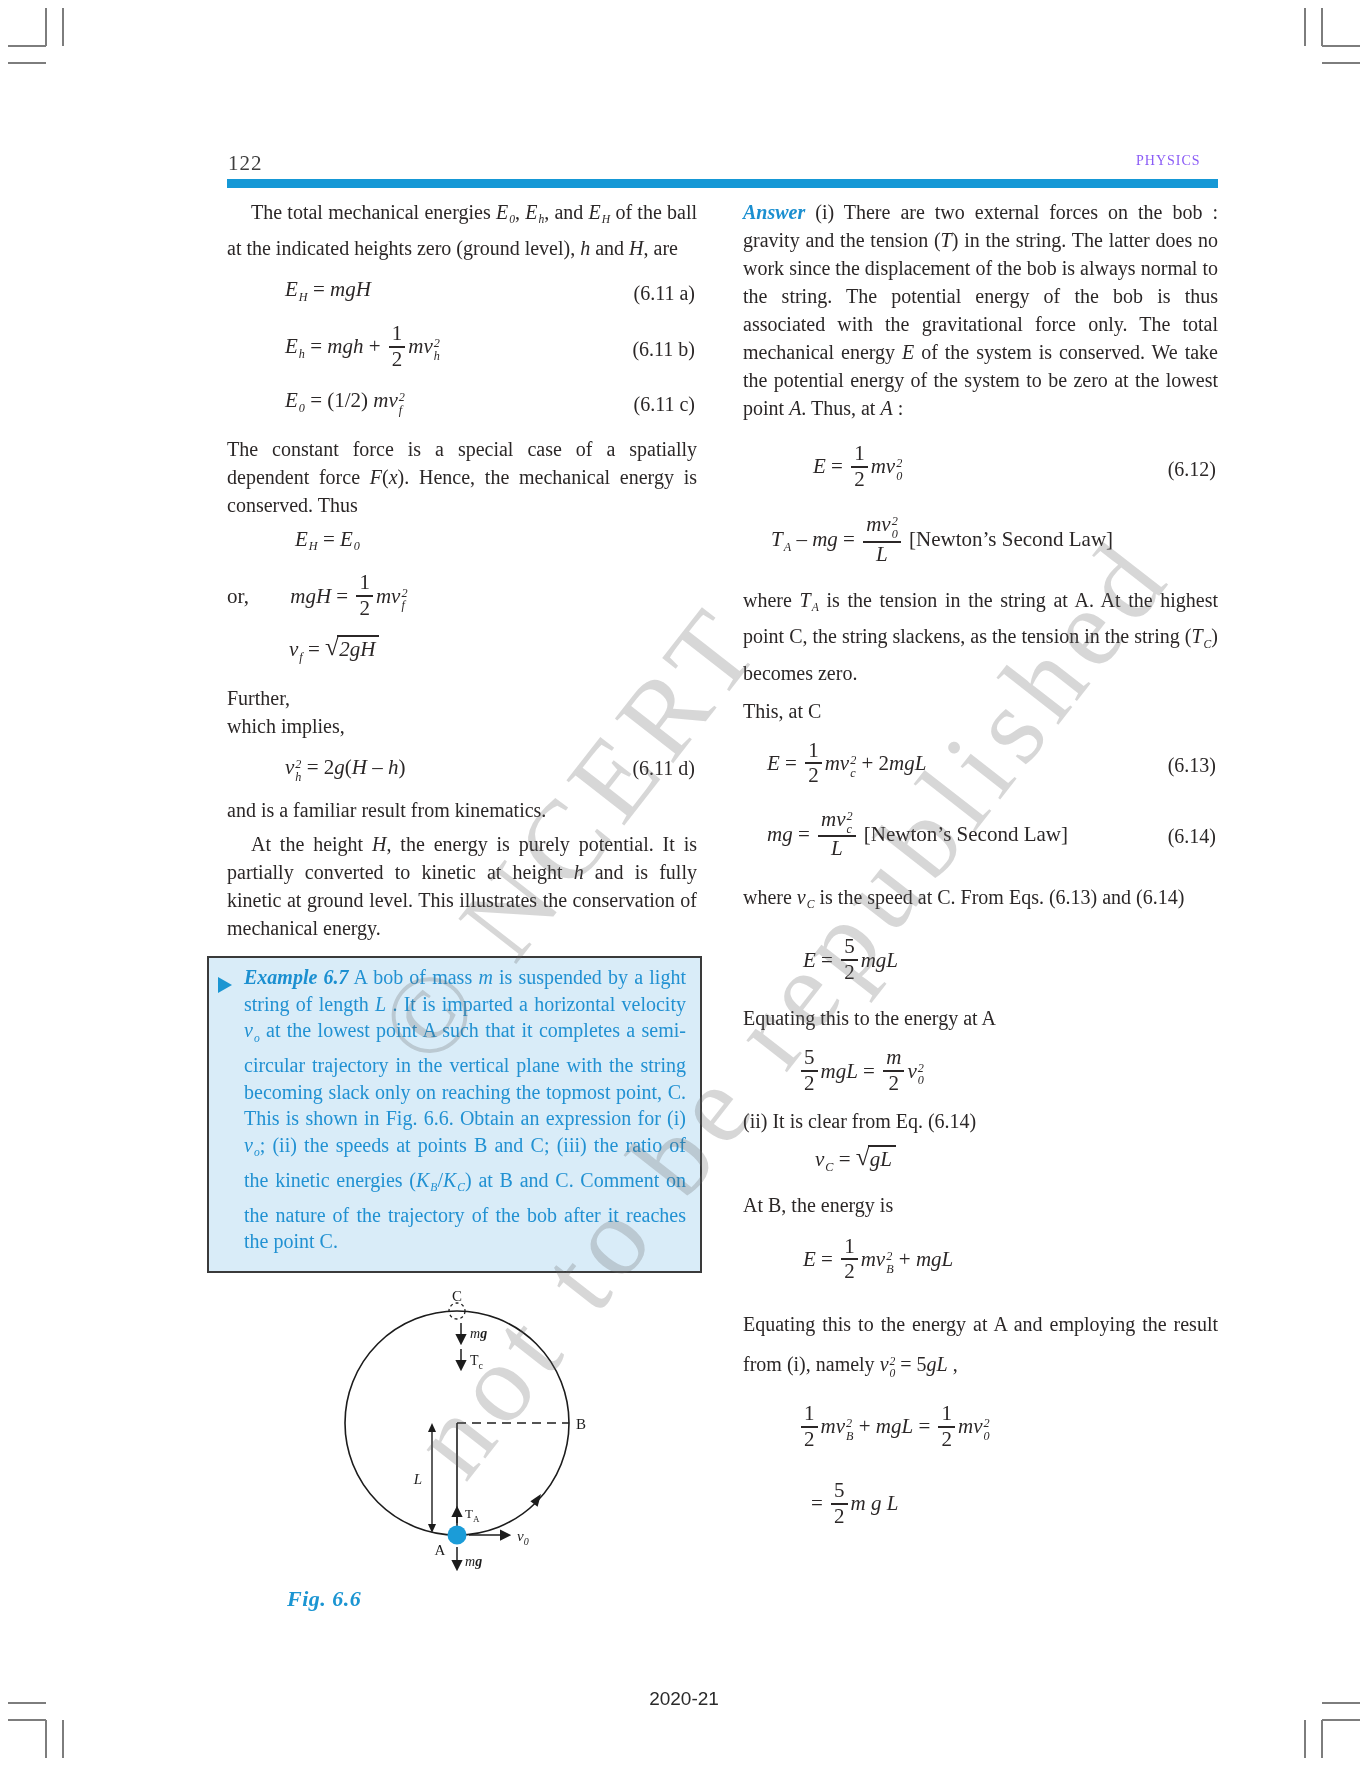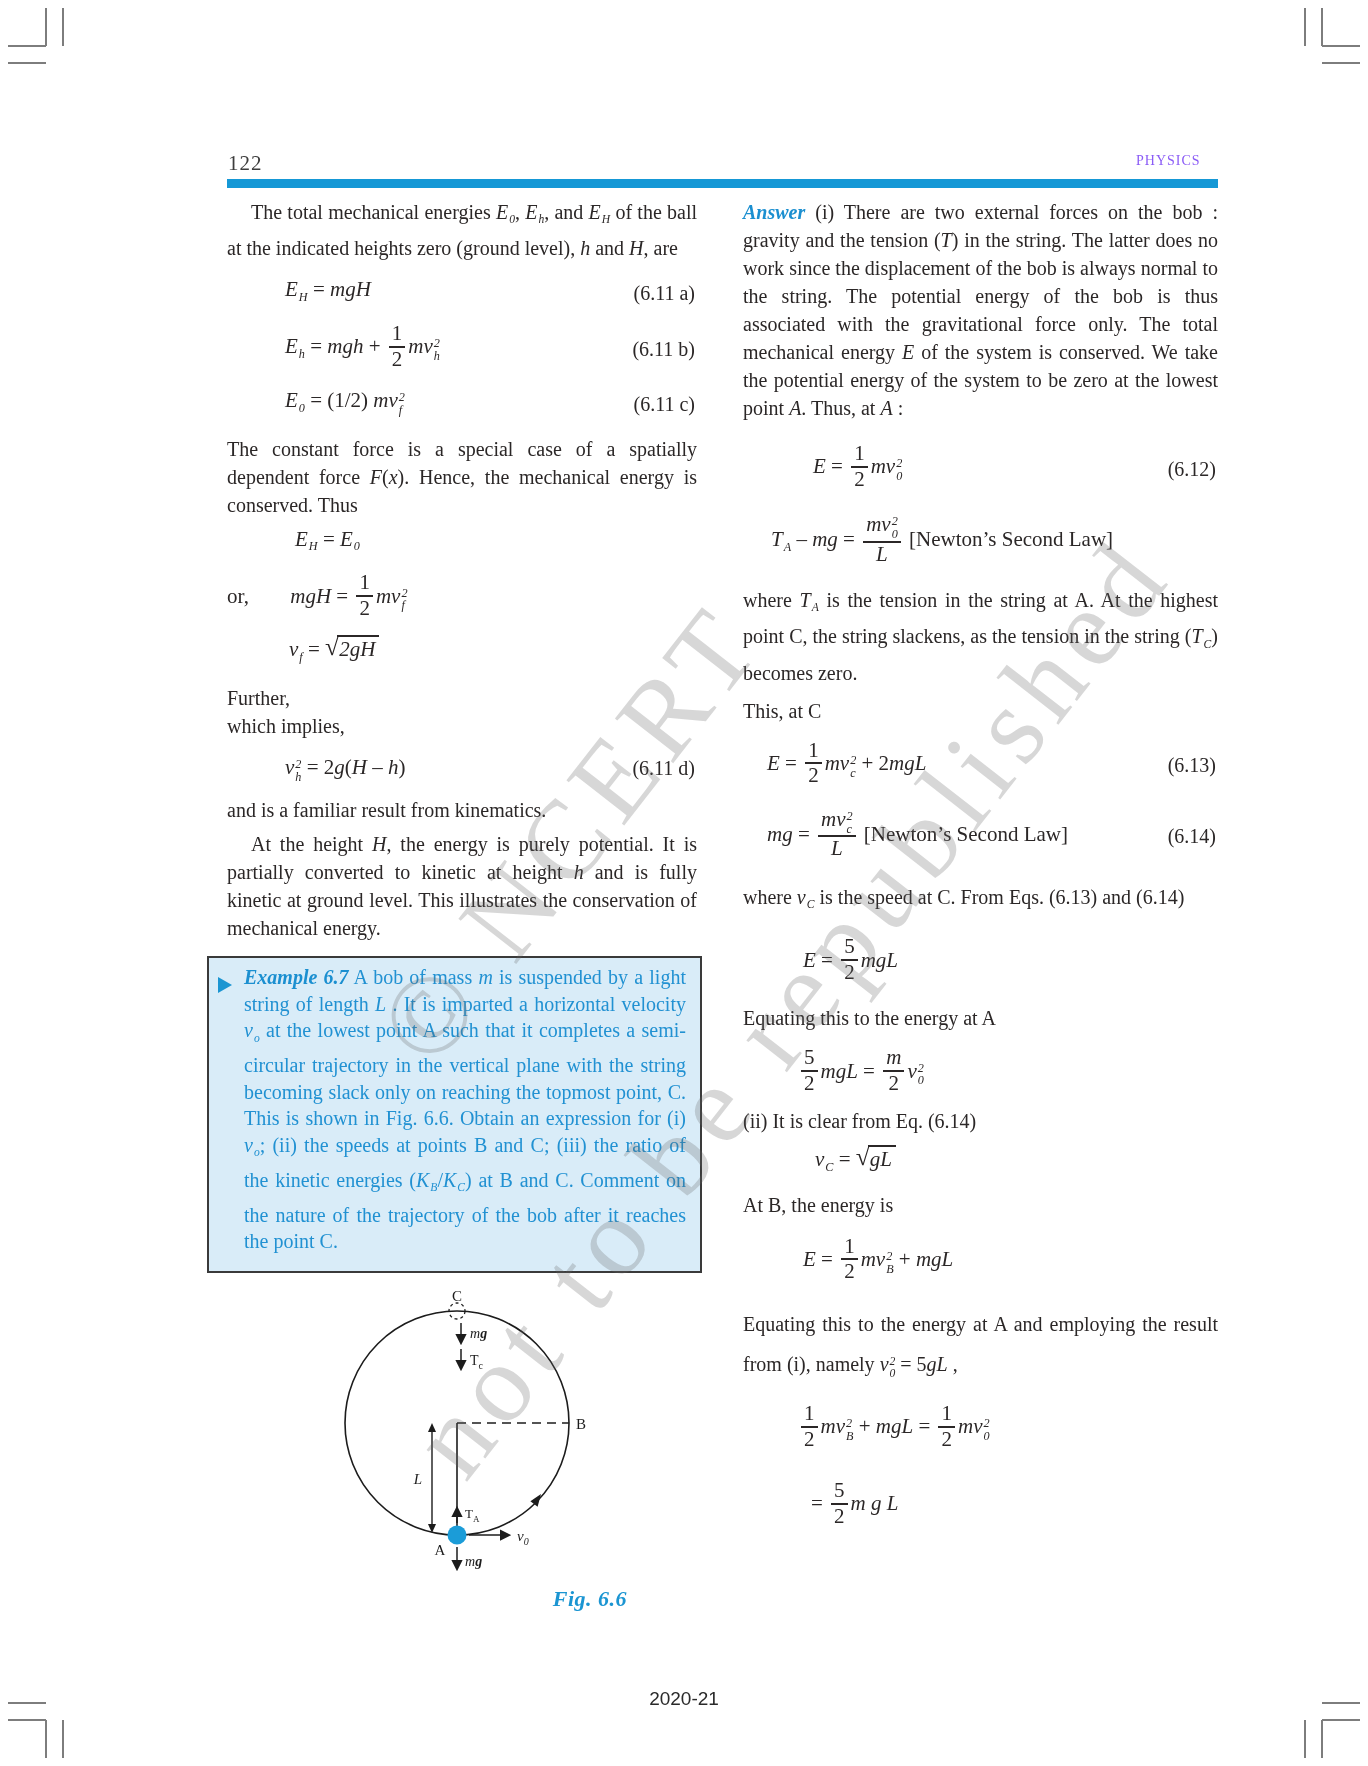--- a/index.html
+++ b/index.html
@@ -47,21 +47,21 @@
   .pl68{padding-left:68px;} .pl70{padding-left:70px;} .pl72{padding-left:72px;}
   
   .example{box-sizing:border-box;position:relative;margin:14px 0 0 -20px;width:495px;
            border:2px solid #3a3a3a;background:#d9ecf8;color:#2191d2;
            padding:6px 14px 16px 35px;font-size:20px;line-height:26.5px;text-align:justify;}
   .tri{position:absolute;left:9px;top:19px;width:0;height:0;
        border-left:14px solid #1b95d2;border-top:8px solid transparent;border-bottom:8px solid transparent;}
   
   .figure{margin-top:8px;}
   .figure svg{display:block;margin-left:60px;}
-  .figcap{width:340px;margin-left:60px;margin-top:2px;text-align:right;
+  .figcap{width:340px;margin-left:60px;margin-top:2px;text-align:left;
           color:#1b95d2;font-weight:bold;font-style:italic;font-size:22px;letter-spacing:0.5px;}
   svg text{font-family:"Liberation Serif",serif;fill:#1c1c1c;}
   
   .footer{position:absolute;left:0;right:0;top:1688px;text-align:center;
           font-family:"Liberation Sans",sans-serif;font-size:19px;color:#2a2a2a;z-index:2;}
 </style>
 </head>
 <body>
 
 <div class="page">

